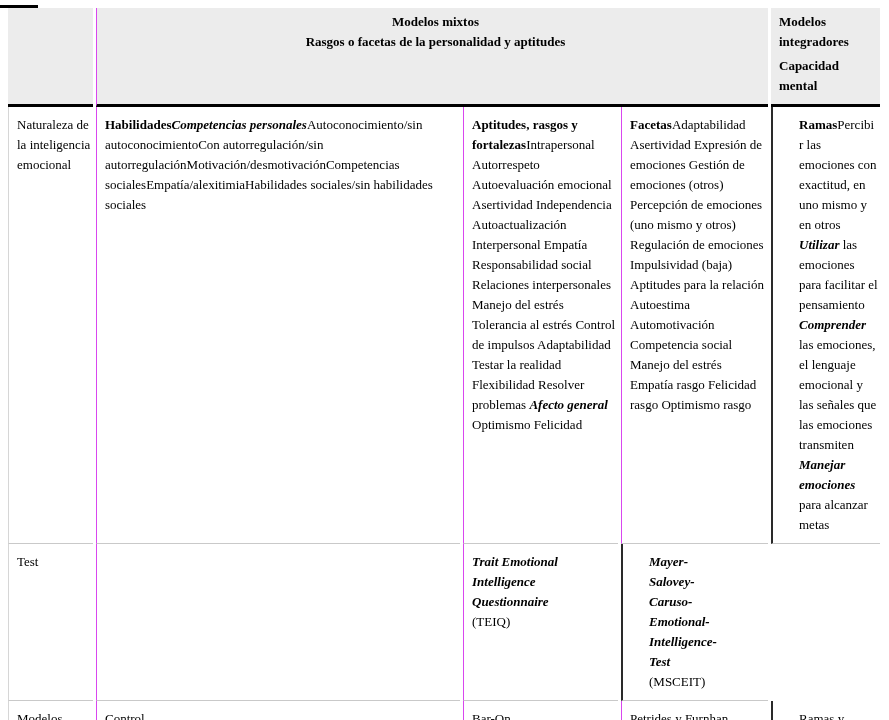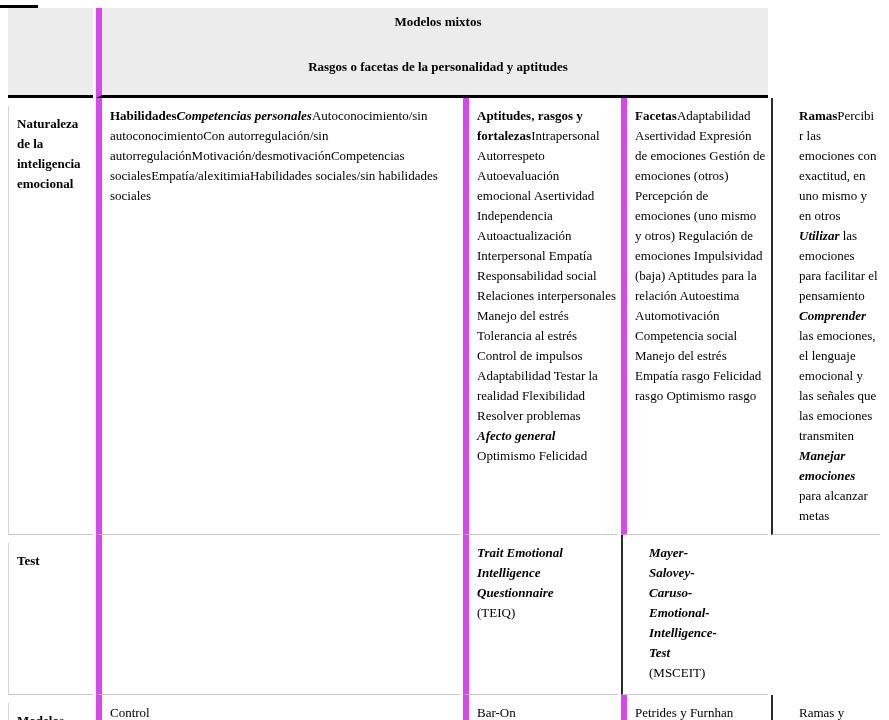--- a/index.html
+++ b/index.html
@@ -9,46 +9,50 @@
     font-size:13px;line-height:20px;overflow:hidden;
   }
   .top-artifact{position:absolute;left:0;top:5px;width:38px;height:3px;background:#000;}
   .tbl{position:absolute;left:8px;top:8px;width:872px;}
   .row{display:grid;column-gap:3px;}
   .row.body{grid-template-columns:85px 364px 155px 147px 109px;}
   .row.head{grid-template-columns:85px 672px 109px;}
   .cell{box-sizing:border-box;padding:8px 2px 8px 8px;overflow-wrap:break-word;}
   .hcell{background:#ececec;border-bottom:3px solid #000;padding-top:4px;min-height:90px;}
   .hmerged{text-align:center;font-weight:bold;}
-  .hmerged .hsub{margin-top:25px;}
+  .hmerged .hsub{}
   .hright{font-weight:bold;text-align:left;}
   .hright .hgap{margin-top:4px;}
   .bcell{border-bottom:1px solid #c9c9c9;white-space:pre-wrap;}
-  .c1{border-left:1px solid #d6d6d6;font-weight:bold;margin-top:8px;}
-  .c2,.c3,.c4{border-left:6px solid #d946ef;}
+  .c1{border-left:1px solid #d6d6d6;font-weight:normal;}
+  .c2,.c3,.c4{border-left:1px solid #d946ef;}
   .c5{border-left:2px solid #2a2a2a;padding-left:26px;}
   .r1 .cell{min-height:415px;}
   .r2 .cell{min-height:152px;}
   .r3 .cell{min-height:46px;}
   .seg-b{font-weight:bold;}
   .seg-i{font-style:italic;font-weight:bold;}
   .hcell.stub{border-left:none;}
 </style>
 </head>
 <body>
 
 <div class="top-artifact"></div>
 
 <div class="tbl">
 
   <div class="row head">
     <div class="cell hcell stub"></div>
     <div class="cell hcell hmerged c2">
       <div class="htitle">Modelos mixtos</div>
       <div class="hsub">Rasgos o facetas de la personalidad y aptitudes</div>
+    </div>
+    <div class="cell hcell hright">
+      <div>Modelos integradores</div>
+      <div class="hgap">Capacidad mental</div>
     </div>
   </div>
 
   <div class="row body r1">
     <div class="cell bcell c1">Naturaleza de la inteligencia emocional</div>
     <div class="cell bcell c2"><span class="seg-b">Habilidades</span><span class="seg-i">Competencias personales</span><span class="seg-r">Autoconocimiento/sin autoconocimientoCon autorregulación/sin autorregulaciónMotivación/desmotivaciónCompetencias socialesEmpatía/alexitimiaHabilidades sociales/sin habilidades sociales</span></div>
     <div class="cell bcell c3"><span class="seg-b">Aptitudes, rasgos y fortalezas</span><span class="seg-r">Intrapersonal Autorrespeto Autoevaluación emocional Asertividad Independencia Autoactualización Interpersonal Empatía Responsabilidad social Relaciones interpersonales Manejo del estrés Tolerancia al estrés Control de impulsos Adaptabilidad Testar la realidad Flexibilidad Resolver problemas </span><span class="seg-i">Afecto general</span><span class="seg-r"> Optimismo Felicidad</span></div>
     <div class="cell bcell c4"><span class="seg-b">Facetas</span><span class="seg-r">Adaptabilidad Asertividad Expresión de emociones Gestión de emociones (otros) Percepción de emociones (uno mismo y otros) Regulación de emociones Impulsividad (baja) Aptitudes para la relación Autoestima Automotivación Competencia social Manejo del estrés Empatía rasgo Felicidad rasgo Optimismo rasgo</span></div>
     <div class="cell bcell c5"><span class="seg-b">Ramas</span><span class="seg-r">Percibir las emociones con exactitud, en uno mismo y en otros </span><span class="seg-i">Utilizar</span><span class="seg-r"> las emociones para facilitar el pensamiento </span><span class="seg-i">Comprender</span><span class="seg-r"> las emociones, el lenguaje emocional y las señales que las emociones transmiten </span><span class="seg-i">Manejar emociones</span><span class="seg-r"> para alcanzar metas</span></div>
   </div>

